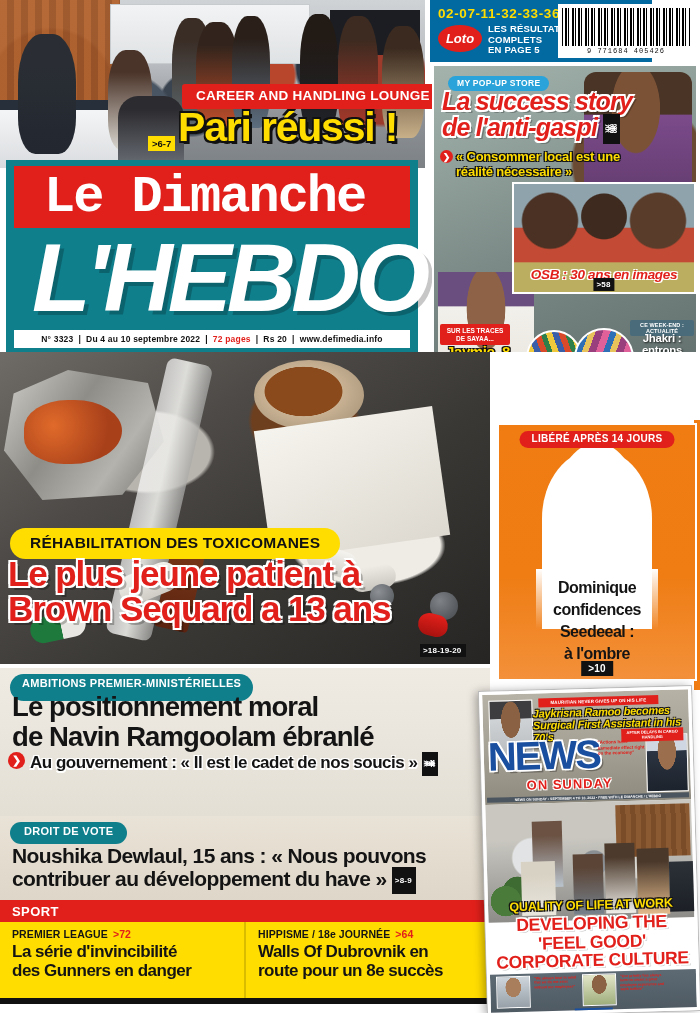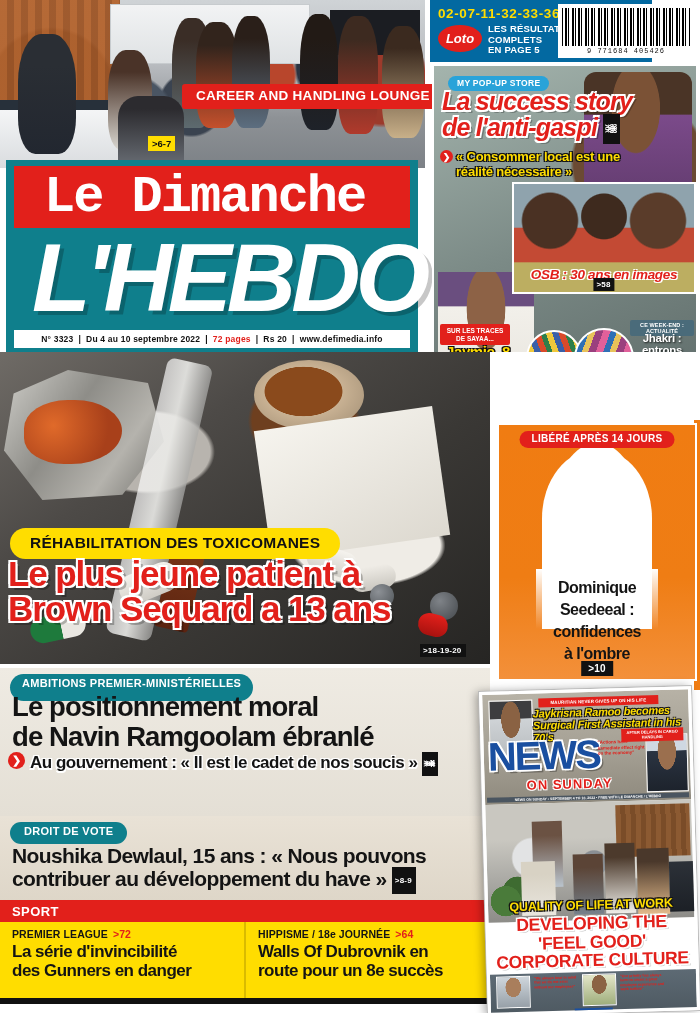--- a/index.html
+++ b/index.html
@@ -511,20 +511,21 @@
     <div class="fig" style="left:172px;top:18px;width:40px;height:110px;background:linear-gradient(180deg,#3a2d26 0 20%,#5d6a6f);"></div>
     <div class="fig" style="left:196px;top:22px;width:42px;height:106px;background:linear-gradient(180deg,#32241c 0 22%,#c4502c);"></div>
     <div class="fig" style="left:232px;top:16px;width:38px;height:112px;background:linear-gradient(180deg,#2a1f19 0 20%,#5c6e80);"></div>
     <div class="fig" style="left:300px;top:14px;width:38px;height:116px;background:linear-gradient(180deg,#221a15 0 21%,#1e2229);"></div>
     <div class="fig" style="left:338px;top:16px;width:40px;height:118px;background:linear-gradient(180deg,#3d2a20 0 20%,#b03a2c);"></div>
     <div class="fig" style="left:382px;top:26px;width:42px;height:112px;background:linear-gradient(180deg,#3b2a1f 0 20%,#c8b089);"></div>
     <div class="fig" style="left:118px;top:96px;width:66px;height:72px;background:linear-gradient(180deg,#2c2b2f 0 18%,#6a6f76);border-radius:30% 30% 0 0;"></div>
   </div>
 
   <div class="abs pill" id="career-tag">CAREER AND HANDLING LOUNGE</div>
+  <div class="abs" id="career-title">Pari réussi !</div>
   <div class="abs" id="career-pageref">&gt;6-7</div>
 
   <div class="abs" id="masthead">
     <div id="mast-red">
       <div class="t">Le Dimanche</div>
     </div>
     <div id="mast-teal">
       <div class="t">L'HEBDO</div>
     </div>
     <div id="mast-info">
@@ -662,22 +663,22 @@
     </div>
   </div>
   <div class="abs" id="bottom-black"></div>
 
   <div class="abs" id="right-edge-orange"></div>
   <div class="abs" id="seedeeal-block">
     <div id="seedeeal-silhouette"></div>
     <div class="pill" id="seedeeal-tag">LIBÉRÉ APRÈS 14 JOURS</div>
     <div id="seedeeal-title">
       <div>Dominique</div>
+      <div>confidences</div>
       <div>Seedeeal :</div>
-      <div>confidences</div>
       <div>à l'ombre</div>
     </div>
     <div class="pagref" id="seedeeal-pageref">&gt;10</div>
   </div>
 
   <div class="abs" id="nos-inset">
     <div id="nos-masthead">
       <div id="nos-portrait"></div>
       <div id="nos-kicker">MAURITIAN NEVER GIVES UP ON HIS LIFE</div>
       <div id="nos-headline">

